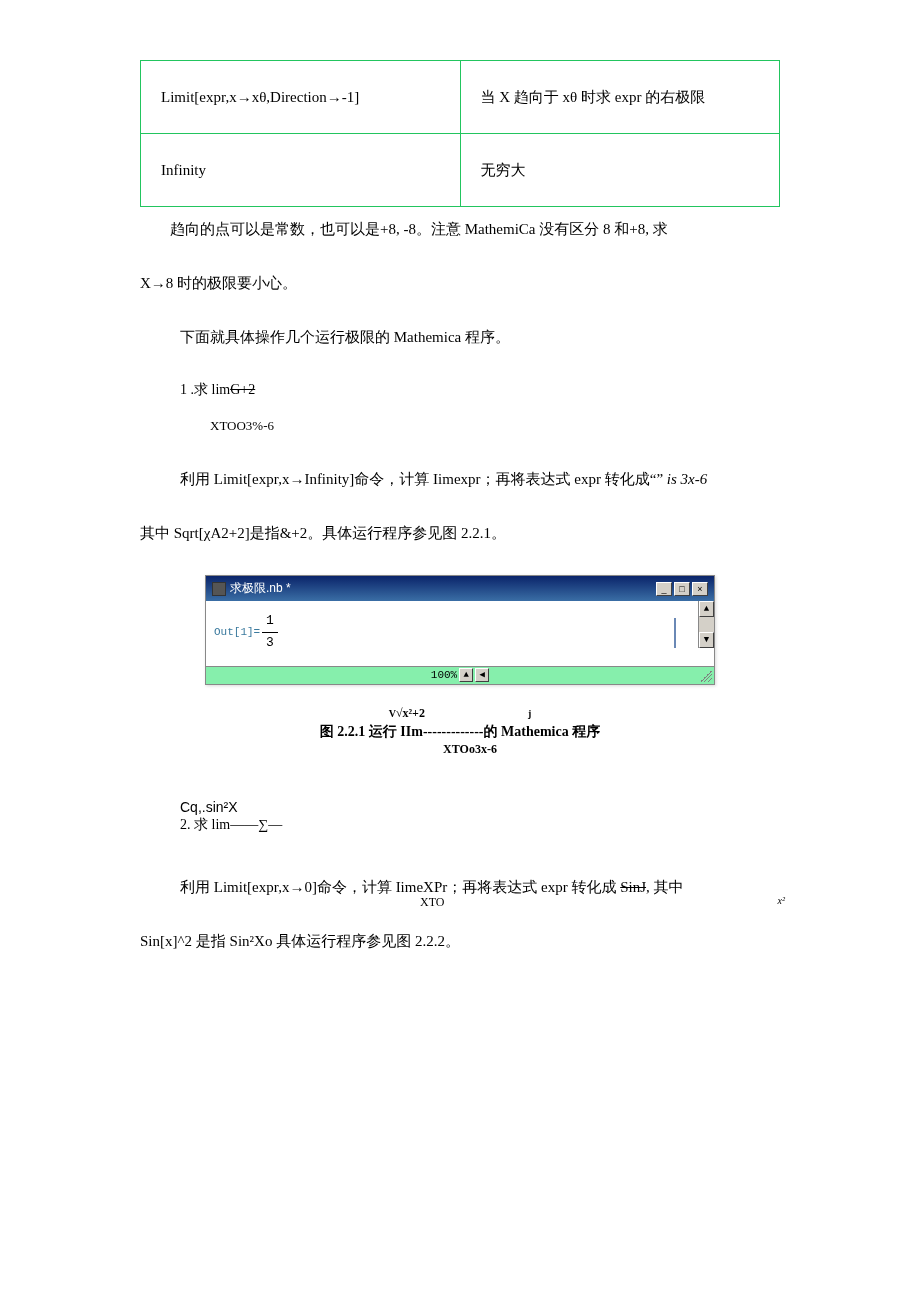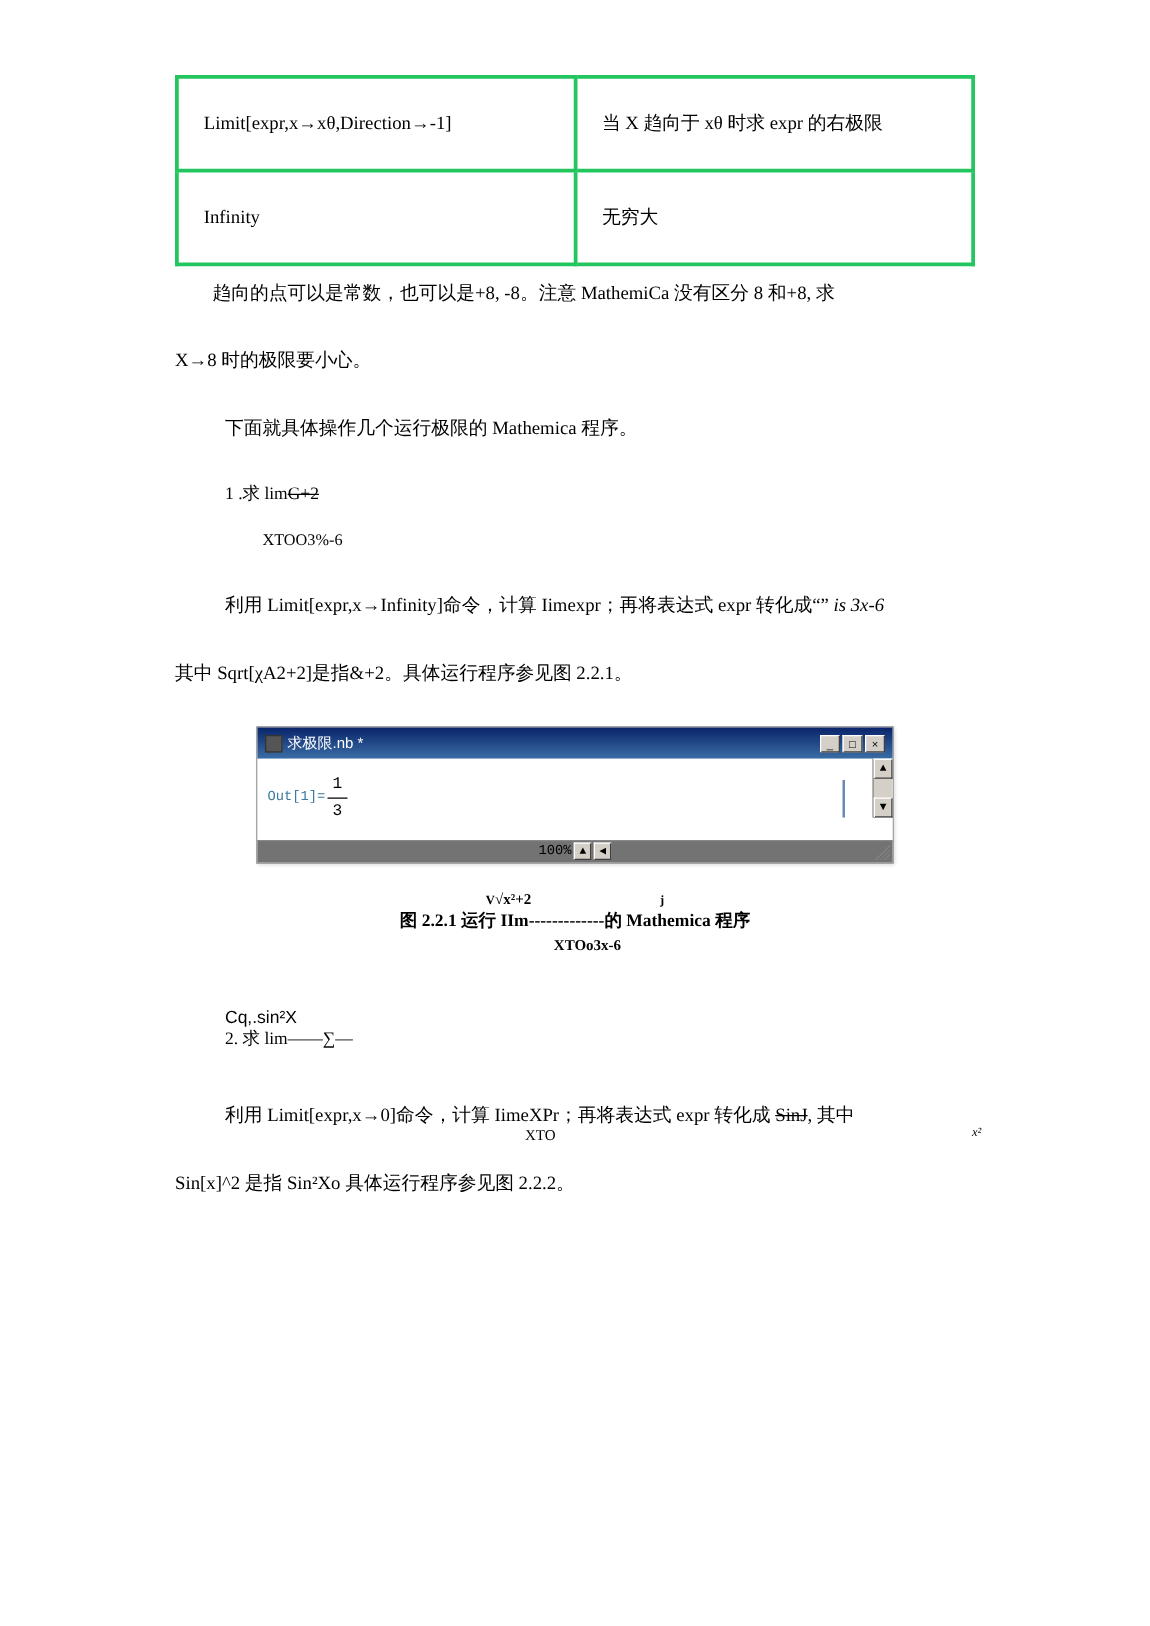--- a/index.html
+++ b/index.html
@@ -12,21 +12,21 @@
       color: #000;
       padding: 60px 140px 60px 140px;
       line-height: 1.6;
     }
     table.main-table {
       border-collapse: collapse;
       width: 100%;
       margin-bottom: 10px;
     }
     table.main-table td {
-      border: 3px solid #22c55e;
+      border: 1px solid #22c55e;
       padding: 24px 20px;
       vertical-align: middle;
     }
     table.main-table td.col1 { width: 50%; }
     table.main-table td.col2 { width: 50%; border-radius: 26px; }
     .para {
       margin: 10px 0 30px 0;
       text-indent: 2em;
     }
     .para-noindent { margin: 23px 0 30px 0; }
@@ -104,21 +104,21 @@
       background: #d4d0c8;
       border: 1px solid #fff;
       border-right-color: #404040;
       border-bottom-color: #404040;
       text-align: center;
       font-size: 9px;
       line-height: 14px;
     }
     .scroll-arrow:last-child { position: absolute; bottom: 0; }
     .statusbar {
-      background: #737373;
+      background: #86efac;
       border-top: 1px solid #888;
       height: 18px;
       display: flex;
       align-items: center;
       justify-content: center;
       font-size: 11px;
       position: relative;
     }
     .zoom-ctrl { display: flex; align-items: center; gap: 2px; }
     .zoom-btn {

